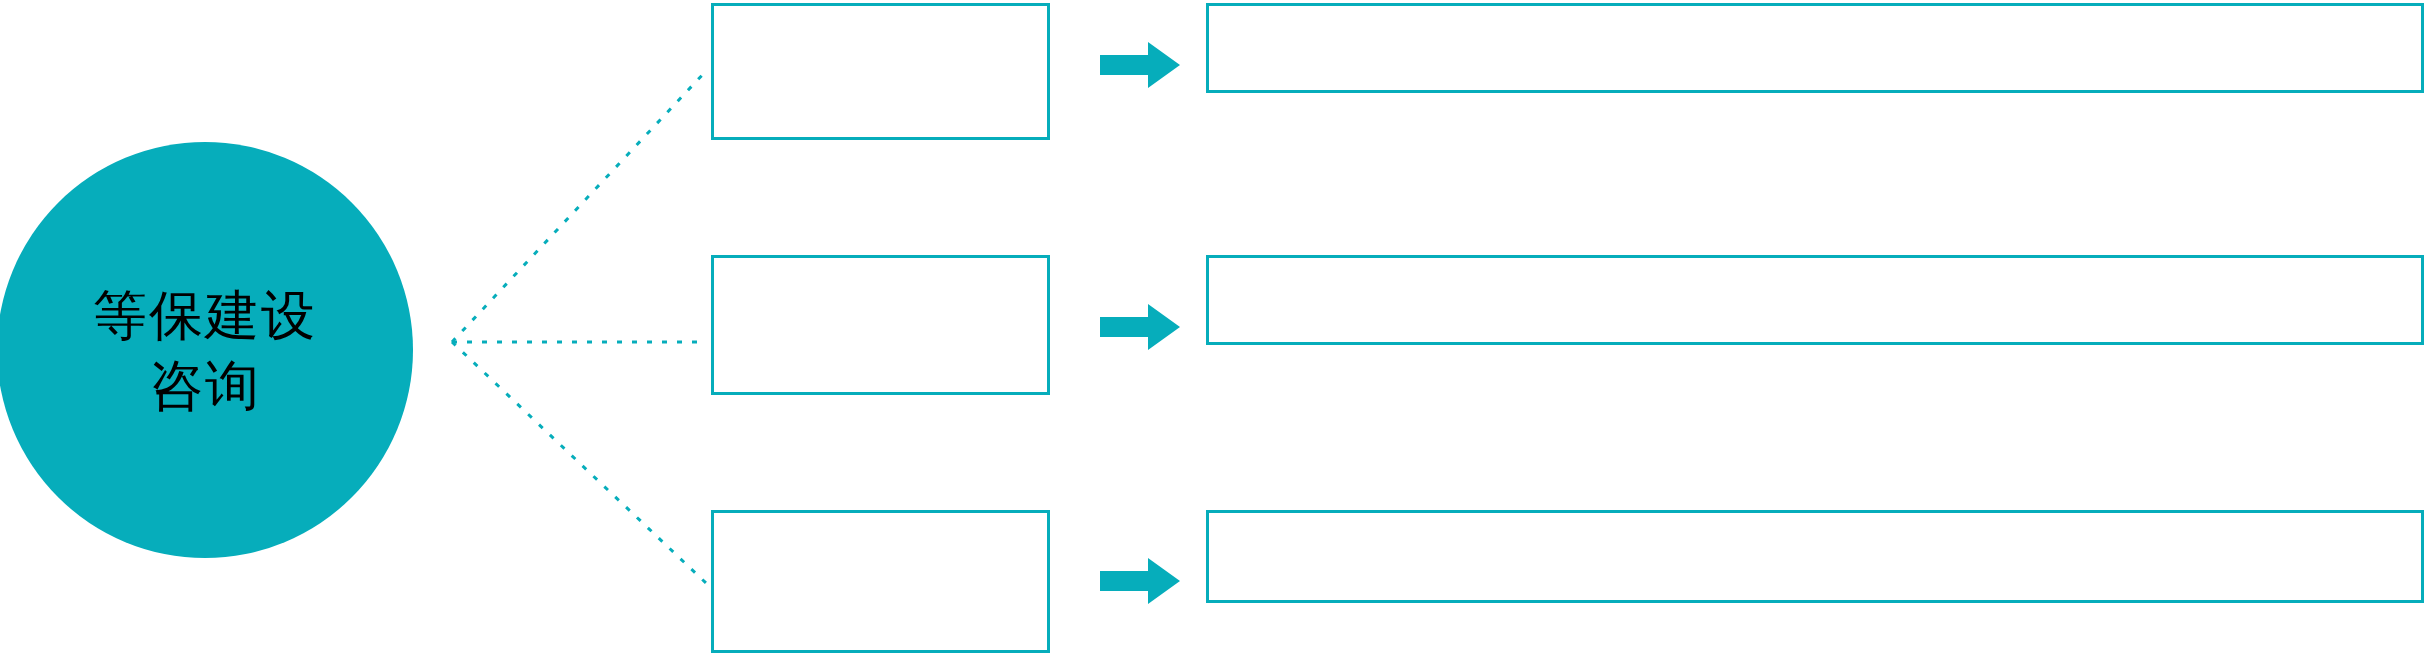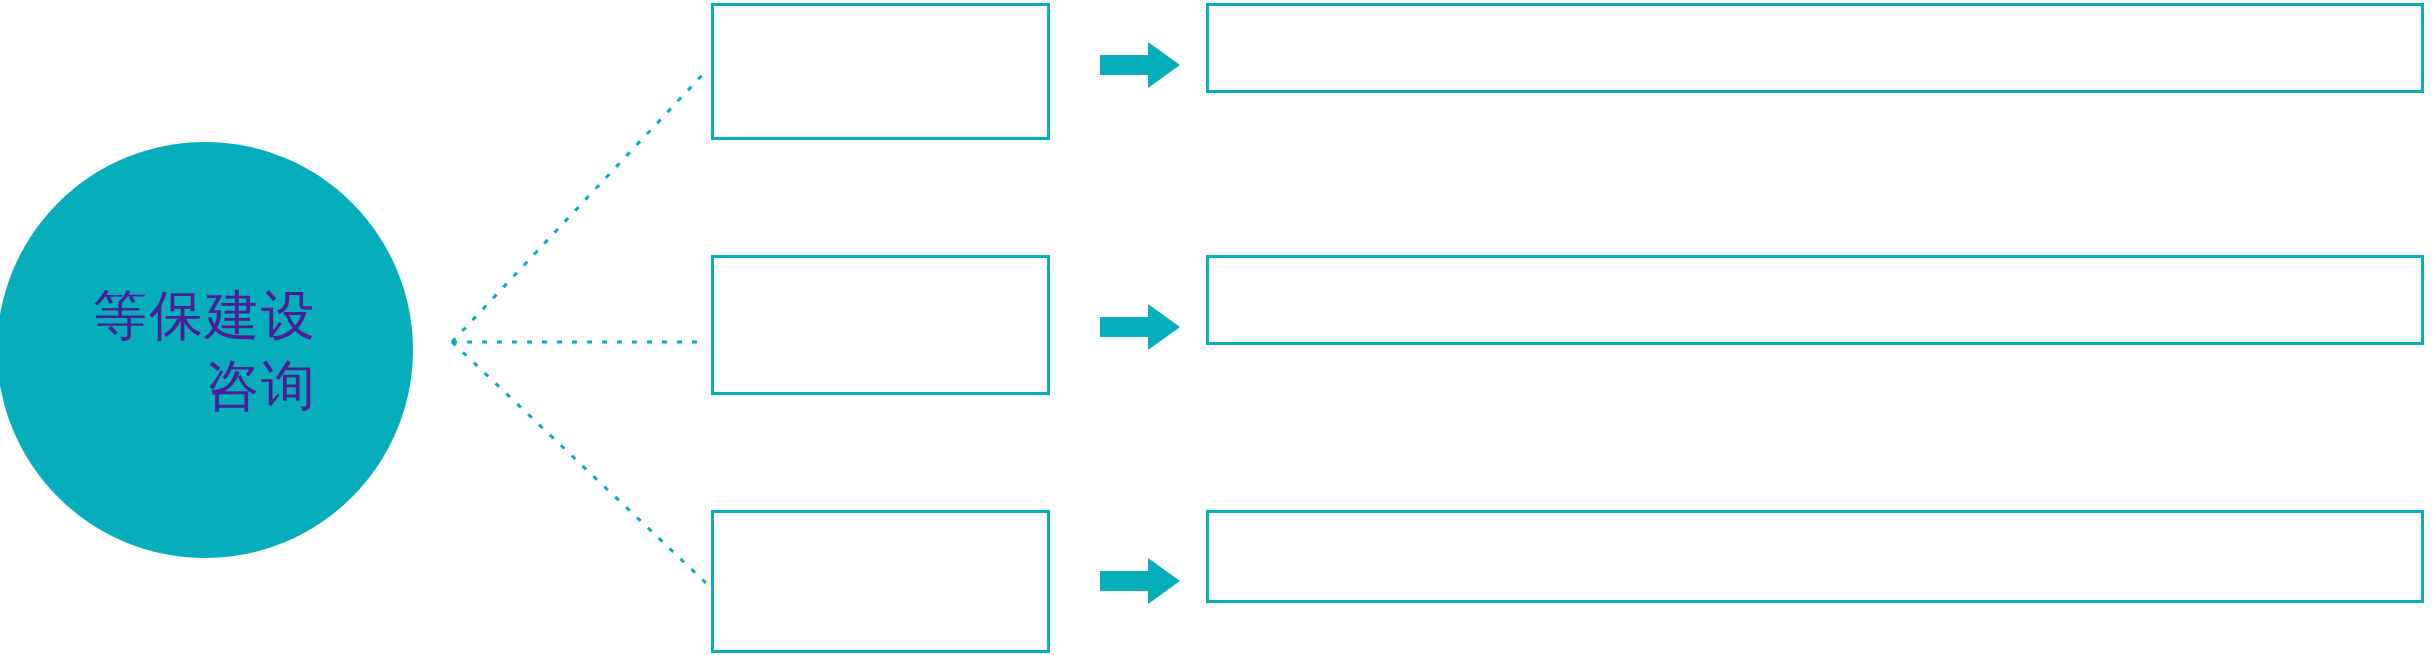--- a/index.html
+++ b/index.html
@@ -25,25 +25,25 @@
     top: 142px;
     width: 416px;
     height: 416px;
     border-radius: 50%;
     background: #06adbb;
     display: flex;
     align-items: center;
     justify-content: center;
   }
   .hub-label {
-    color: #4c1d95;
+    color: #000000;
     font-size: 54px;
     line-height: 1.30;
     letter-spacing: 2px;
-    text-align: right;
+    text-align: center;
     font-weight: 400;
     white-space: pre-line;
     user-select: none;
   }
 
   
   #connectors {
     position: absolute;
     left: 0;
     top: 0;

